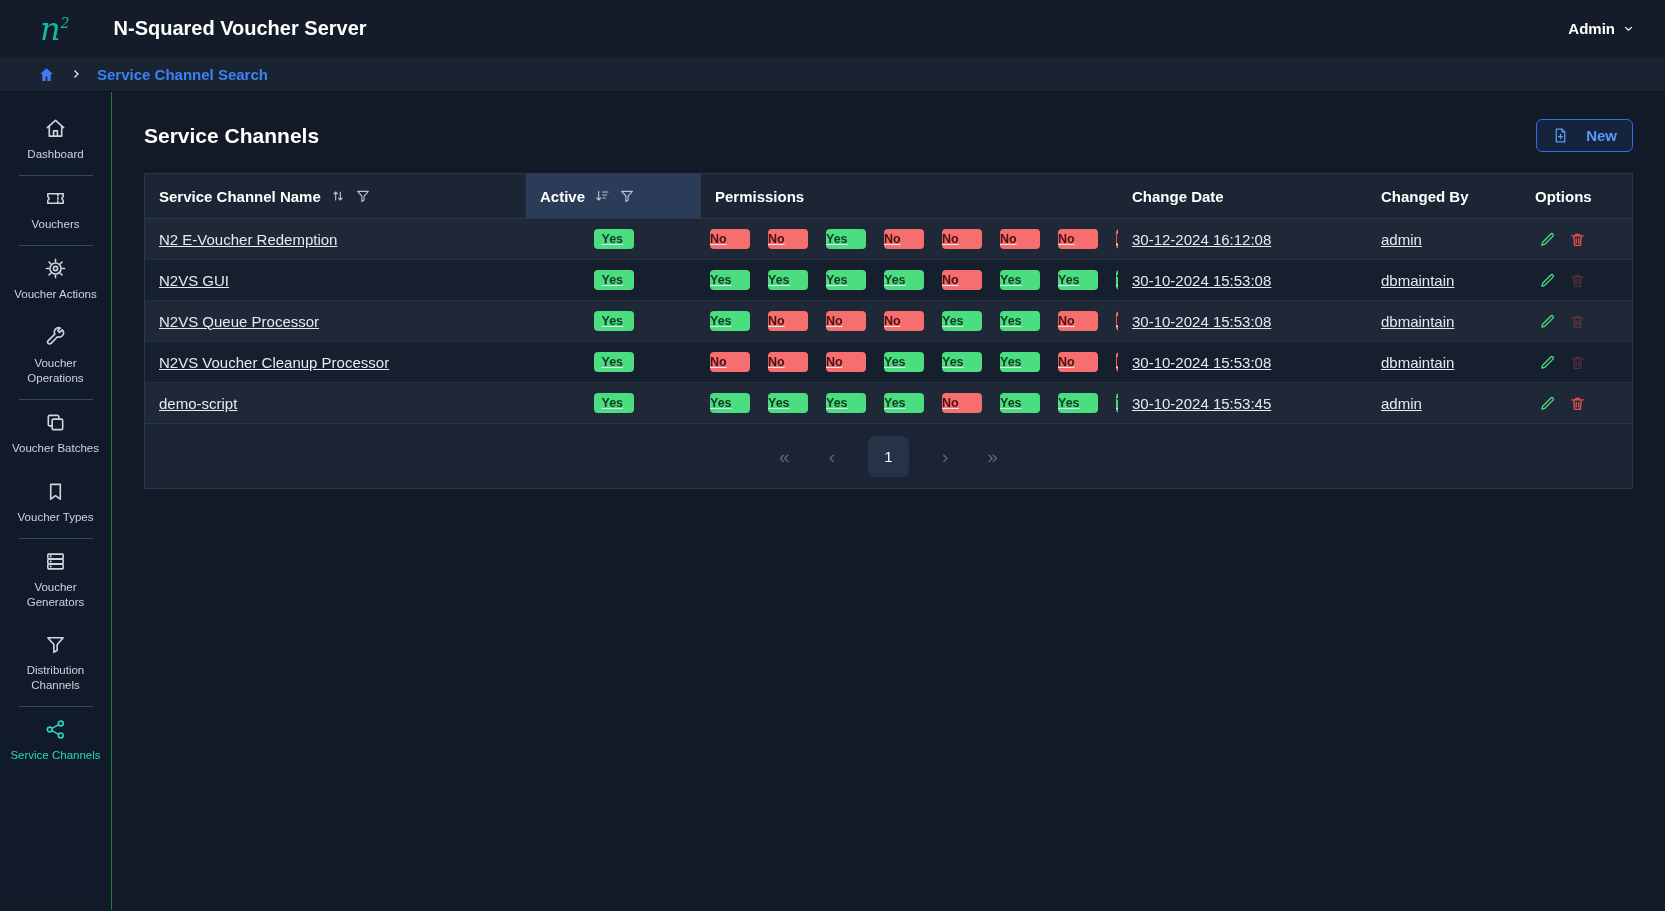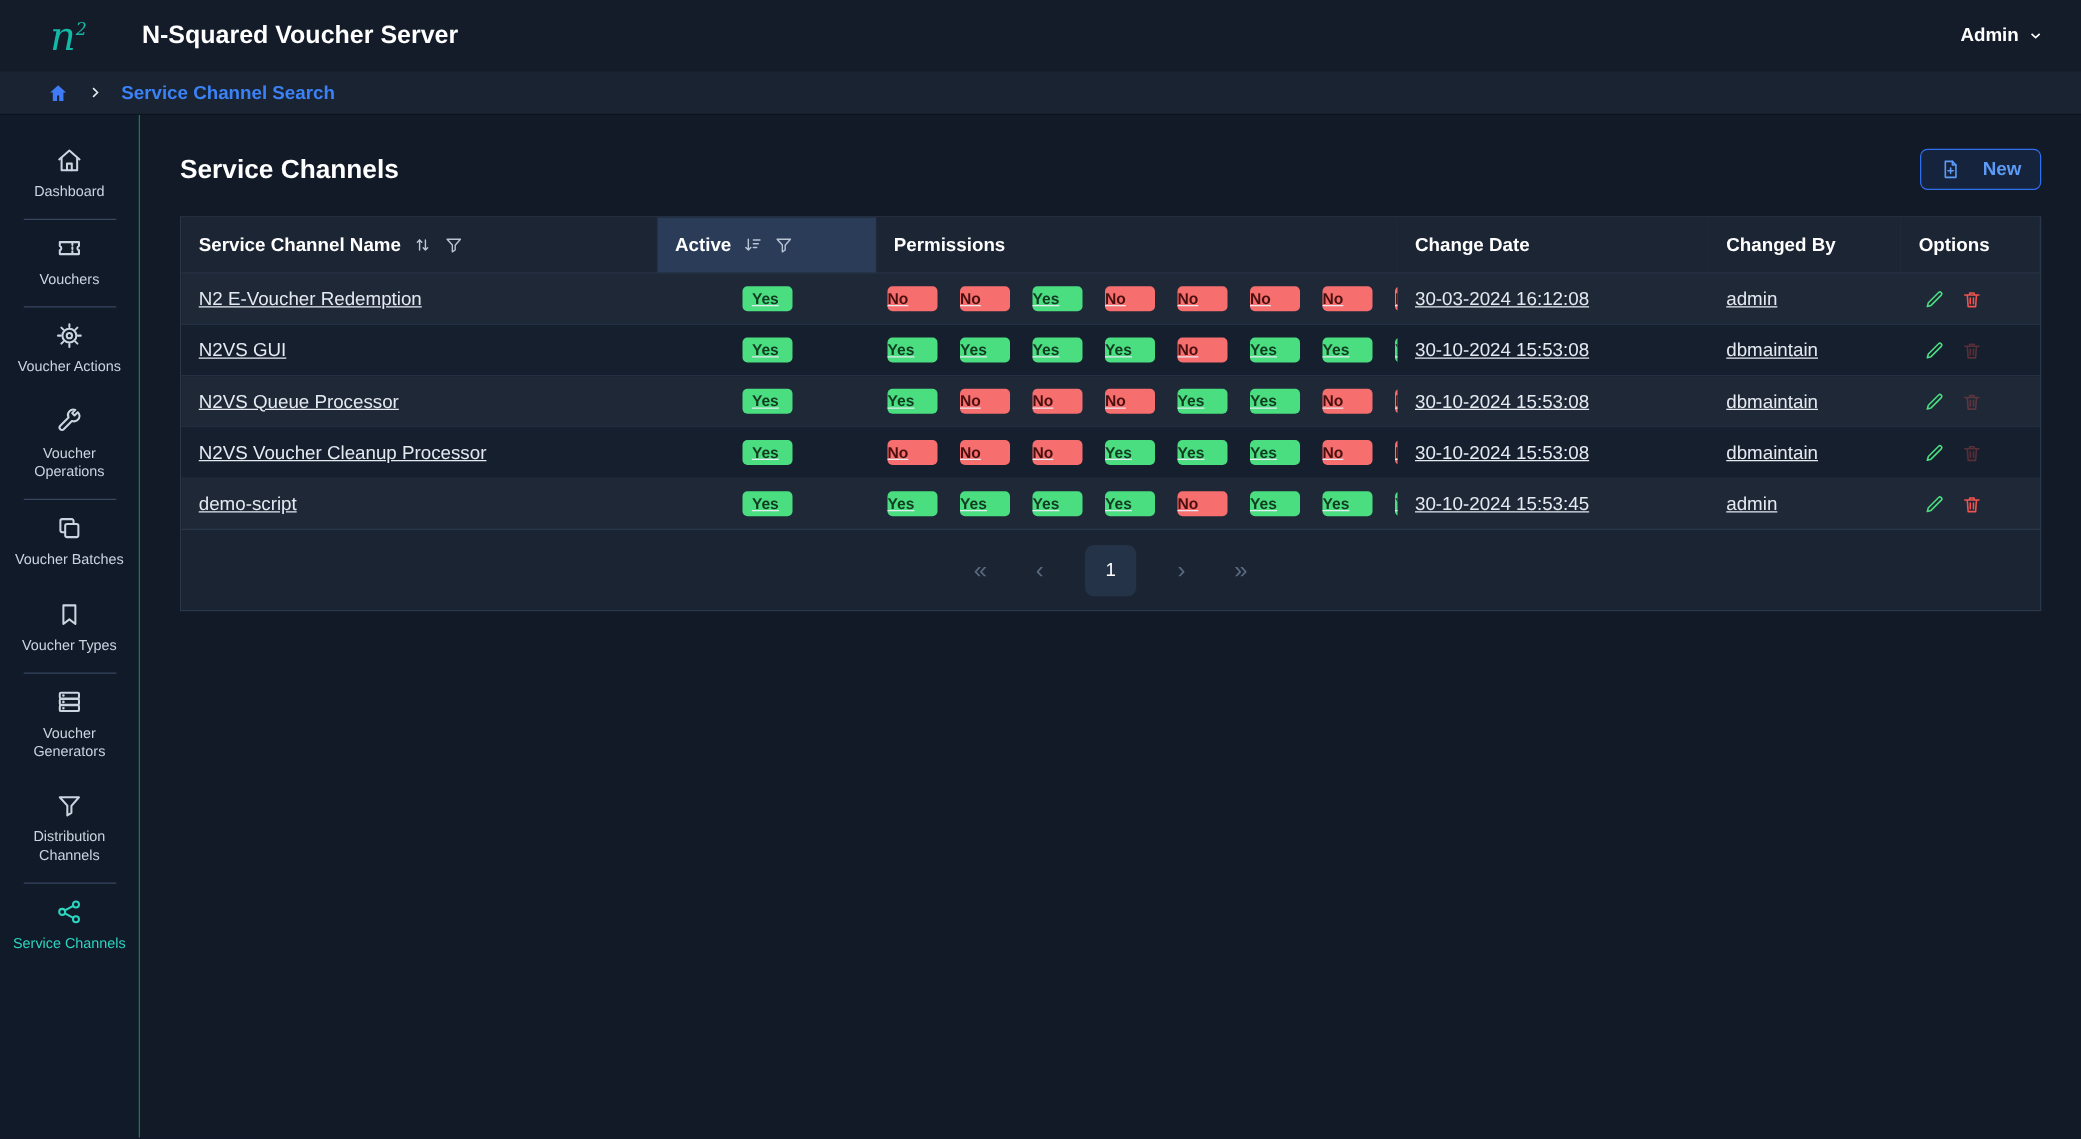--- a/index.html
+++ b/index.html
@@ -317,21 +317,21 @@
             <div class="td perms">
               <span class="badge no">No</span>
               <span class="badge no">No</span>
               <span class="badge yes">Yes</span>
               <span class="badge no">No</span>
               <span class="badge no">No</span>
               <span class="badge no">No</span>
               <span class="badge no">No</span>
               <span class="badge no">No</span>
             </div>
-            <div class="td">30-03-2024 16:12:08</div>
+            <div class="td">30-12-2024 16:12:08</div>
             <div class="td">admin</div>
             <div class="td opts">
               <span class="icon-btn edit">
                 <svg viewBox="0 0 24 24">
                   <path d="M4 20l1.2-4.2L16.8 4.2a2 2 0 0 1 2.8 0l.2.2a2 2 0 0 1 0 2.8L8.2 18.8 4 20z"></path>
                 </svg>
               </span>
               <span class="icon-btn del">
                 <svg viewBox="0 0 24 24">
                   <path d="M4 7h16M9.5 7V4.8h5V7M6.8 7l1 13.2h8.4l1-13.2M10.2 10.5v6.5M13.8 10.5v6.5"></path>

